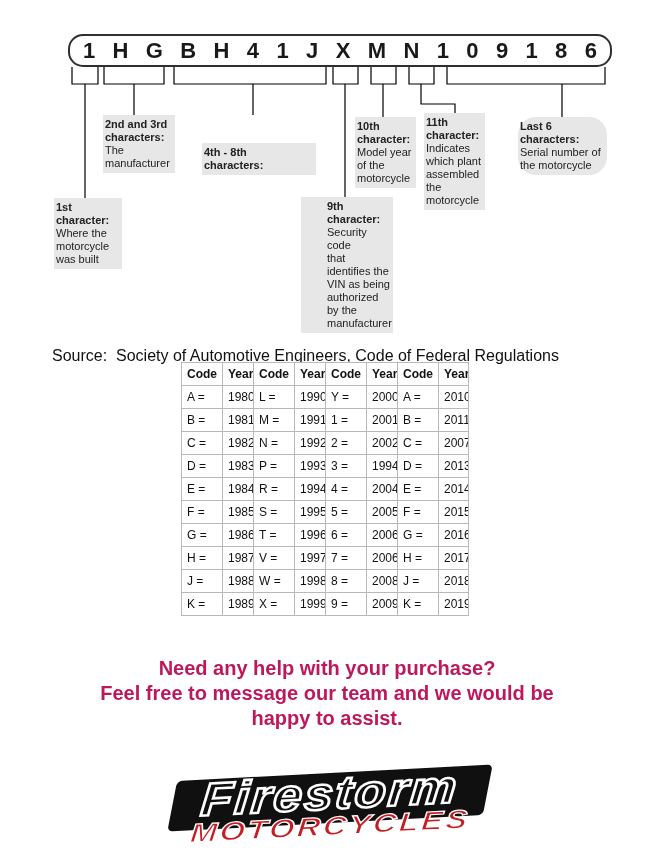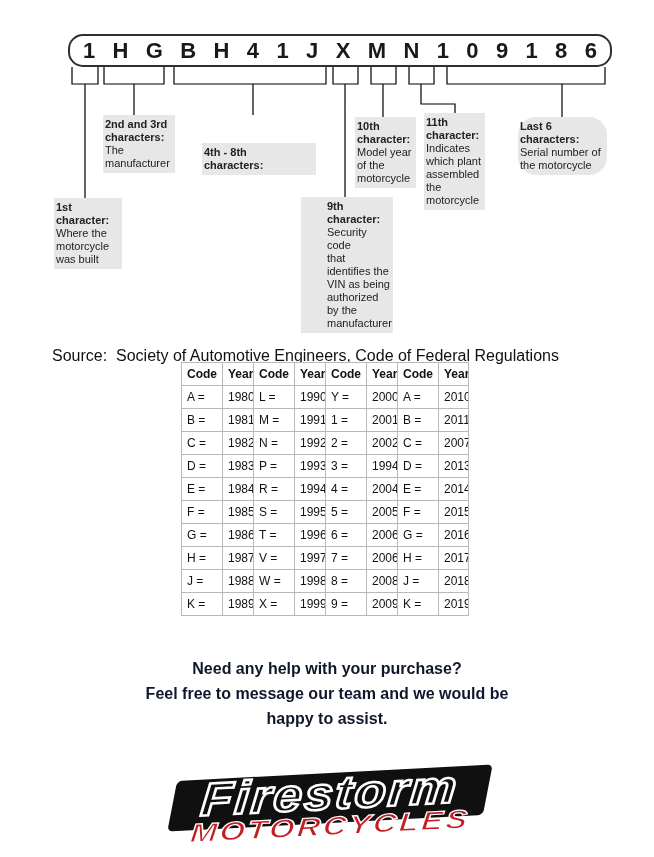--- a/index.html
+++ b/index.html
@@ -52,21 +52,21 @@
   }
   .year-table th, .year-table td {
     border:1px solid #b9b9b9; padding:4px 2px 4px 5px; text-align:left;
     white-space:nowrap; overflow:hidden;
   }
   .year-table th { font-weight:bold; }
 
   
   .help {
     position:absolute; left:0; top:656px; width:654px; text-align:center;
-    font-weight:bold; font-size:16px; line-height:25px; color:#0f172a;
+    font-weight:bold; font-size:20px; line-height:25px; color:#be185d;
   }
 
   
   .logo { position:absolute; left:160px; top:766px; width:340px; height:86px; }
   .logo-shape {
     position:absolute; left:12px; top:7px; width:316px; height:50px;
     background:#101010; border-radius:5px;
     transform:rotate(-3deg) skewX(-14deg);
   }
   .logo-brand {

